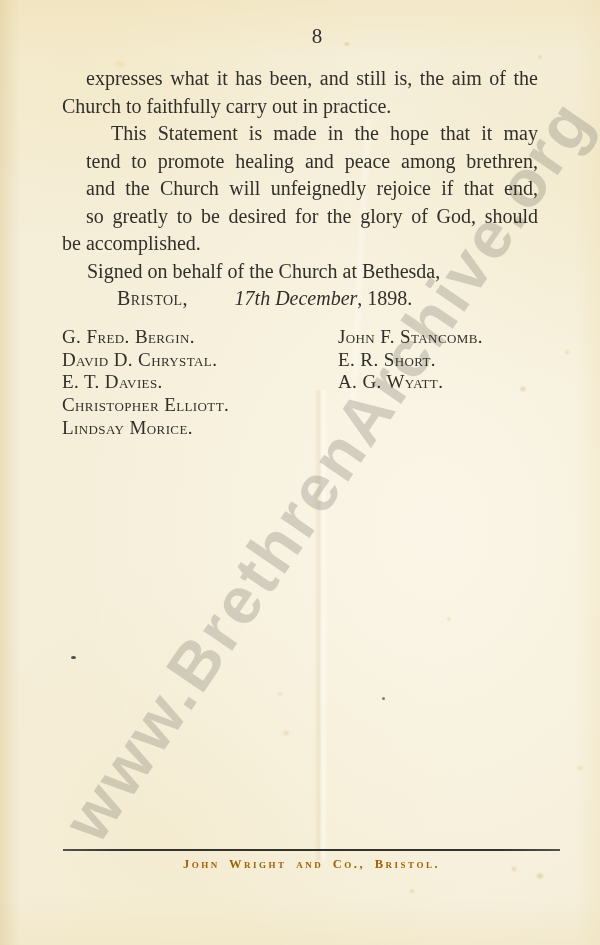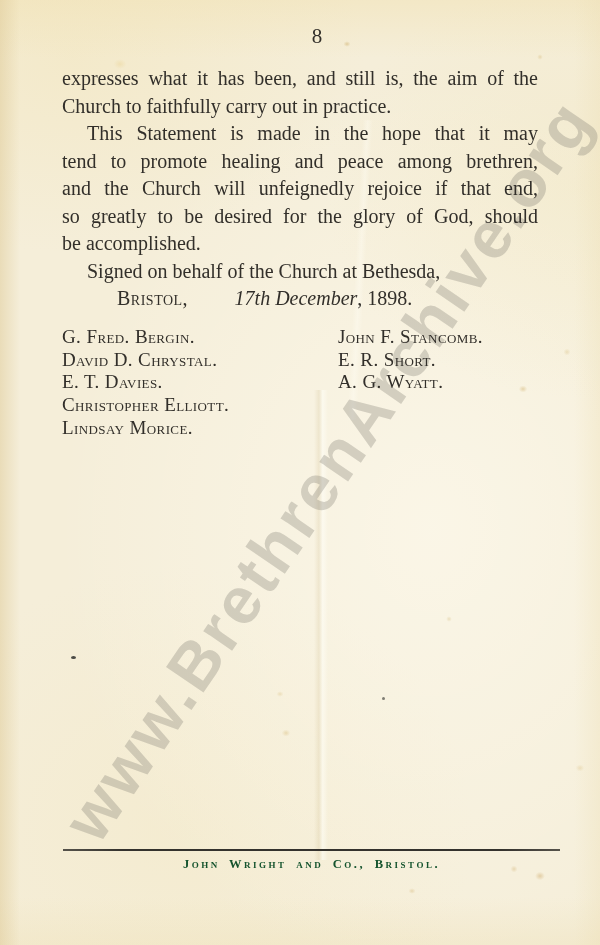--- a/index.html
+++ b/index.html
@@ -120,21 +120,21 @@
   .text-block {
     position: absolute;
     left: 62px;
     top: 65px;
     width: 476px;
     font-size: 20px;
     line-height: 27.5px;
     z-index: 2;
   }
   .line { white-space: normal; }
-  .line.j { text-align: justify; text-align-last: justify; }
+  .line.j { text-align: justify; text-align-last: justify; margin-left: 24px; }
   .line.ind1 { text-indent: 25px; }
   .line.ind2 { text-indent: 55px; }
   .seg-smallcaps { font-variant: small-caps; letter-spacing: .5px; }
   .seg-italic { font-style: italic; margin-left: 42px; }
 
   .names {
     position: absolute;
     left: 62px;
     top: 326px;
     width: 460px;
@@ -162,21 +162,21 @@
     left: 63px;
     top: 856px;
     width: 497px;
     text-align: center;
     font-size: 12.5px;
     line-height: 17px;
     font-variant: small-caps;
     font-weight: bold;
     letter-spacing: 2.5px;
     word-spacing: 4px;
-    color: #14532d;
+    color: #a16207;
     z-index: 2;
   }
 </style>
 </head>
 <body>
 
 <div class="page">
   <div class="texture"></div>
   <div class="crease"></div>
   <div class="crease2"></div>

